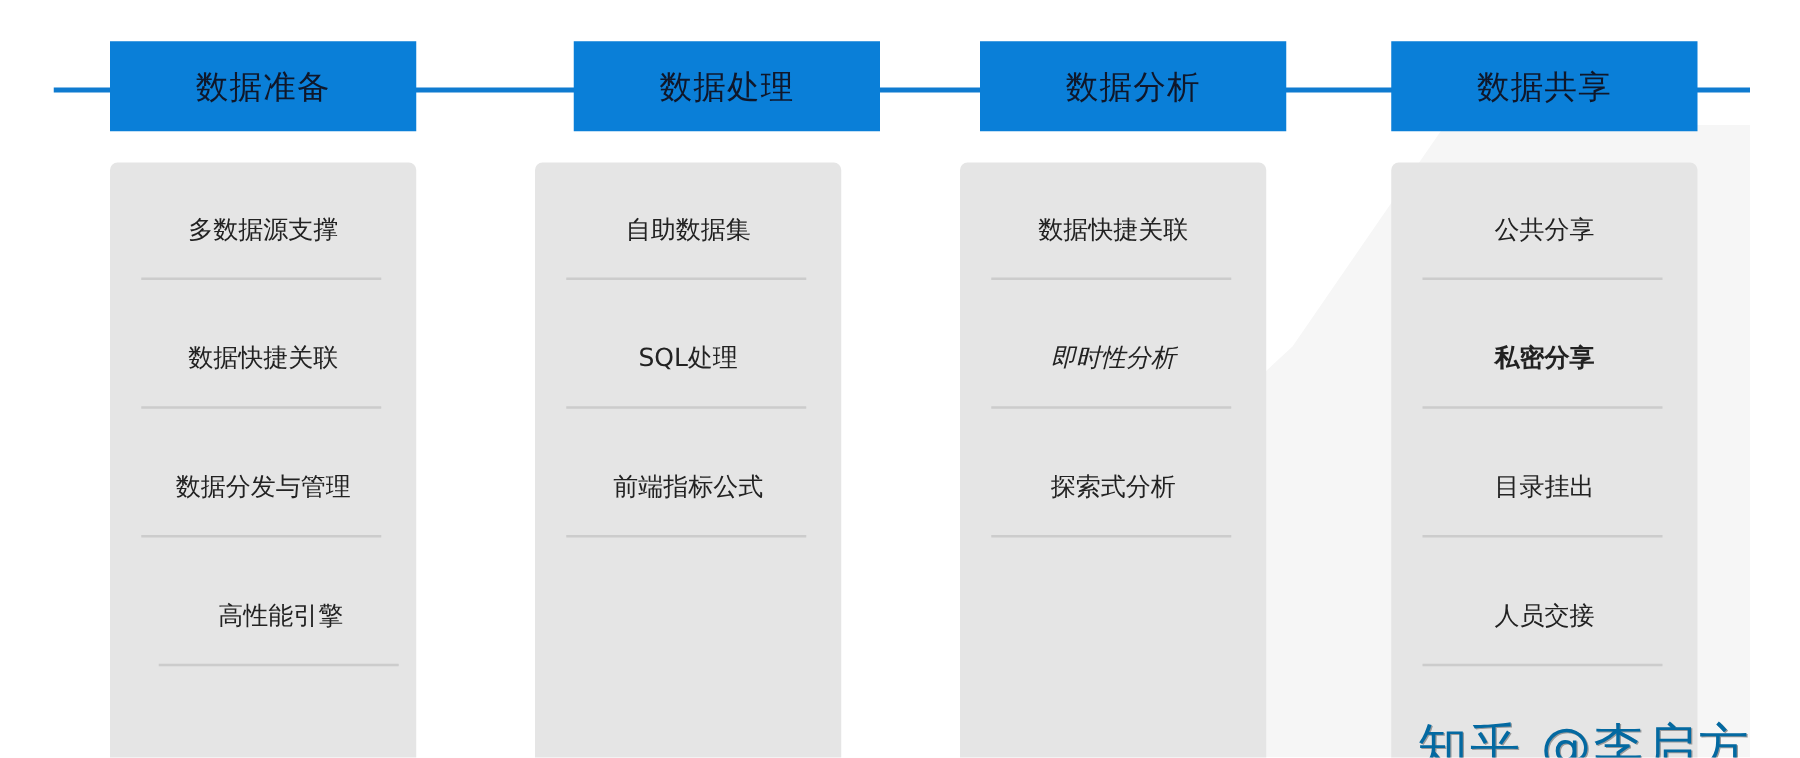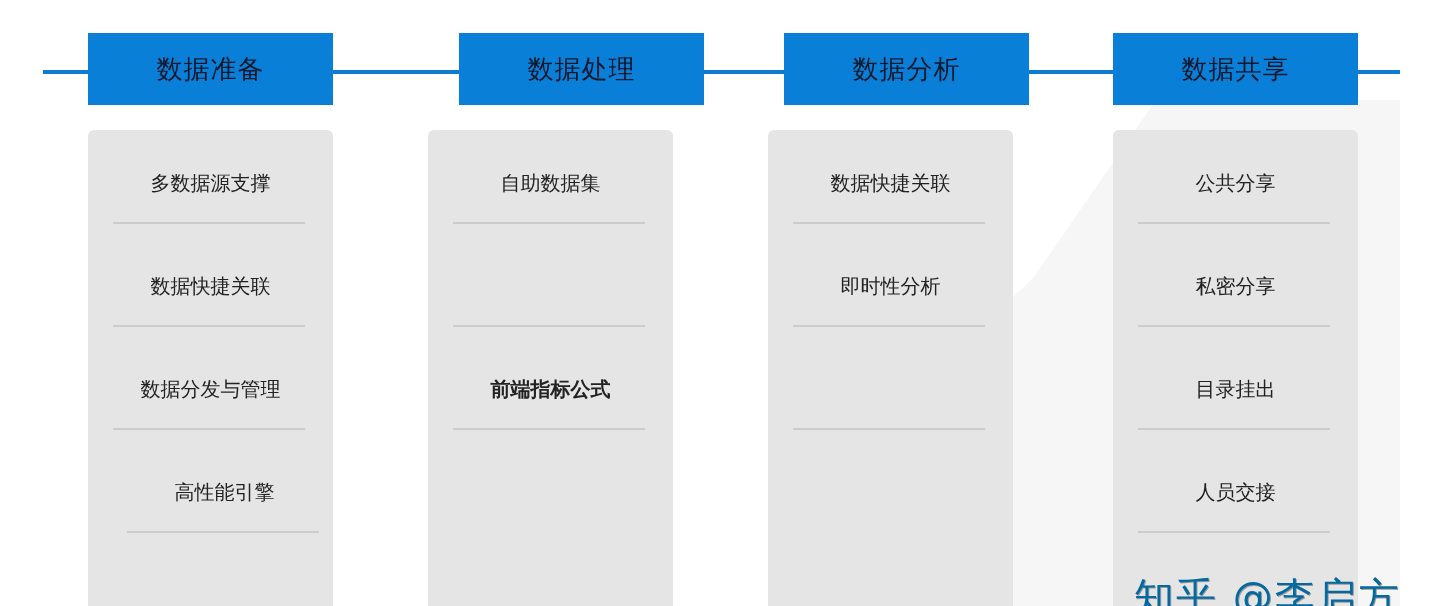--- a/index.html
+++ b/index.html
@@ -71,54 +71,56 @@
 </div>
 
 <div class="stage" style="left:428px;padding-left:31px;">
   <div class="stage-header">数据处理</div>
   <div class="stage-card">
     <div class="item" style="top:0px;">
       <div class="item-label">自助数据集</div>
       <div class="item-divider"></div>
     </div>
     <div class="item" style="top:103px;">
+      <div class="item-label">SQL处理</div>
       <div class="item-divider"></div>
     </div>
-    <div class="item" style="top:206px;font-weight:bold;">
+    <div class="item" style="top:206px;">
       <div class="item-label">前端指标公式</div>
       <div class="item-divider"></div>
     </div>
   </div>
 </div>
 
 <div class="stage" style="left:768px;padding-left:16px;">
   <div class="stage-header">数据分析</div>
   <div class="stage-card">
     <div class="item" style="top:0px;">
       <div class="item-label">数据快捷关联</div>
       <div class="item-divider"></div>
     </div>
-    <div class="item" style="top:103px;">
+    <div class="item" style="top:103px;font-style:italic;">
       <div class="item-label">即时性分析</div>
       <div class="item-divider"></div>
     </div>
     <div class="item" style="top:206px;">
+      <div class="item-label">探索式分析</div>
       <div class="item-divider"></div>
     </div>
   </div>
 </div>
 
 <div class="stage" style="left:1113px;">
   <div class="stage-header">数据共享</div>
   <div class="stage-card">
     <div class="item" style="top:0px;">
       <div class="item-label">公共分享</div>
       <div class="item-divider"></div>
     </div>
-    <div class="item" style="top:103px;">
+    <div class="item" style="top:103px;font-weight:bold;">
       <div class="item-label">私密分享</div>
       <div class="item-divider"></div>
     </div>
     <div class="item" style="top:206px;text-decoration:underline;">
       <div class="item-label">目录挂出</div>
       <div class="item-divider"></div>
     </div>
     <div class="item" style="top:309px;">
       <div class="item-label">人员交接</div>
       <div class="item-divider"></div>

